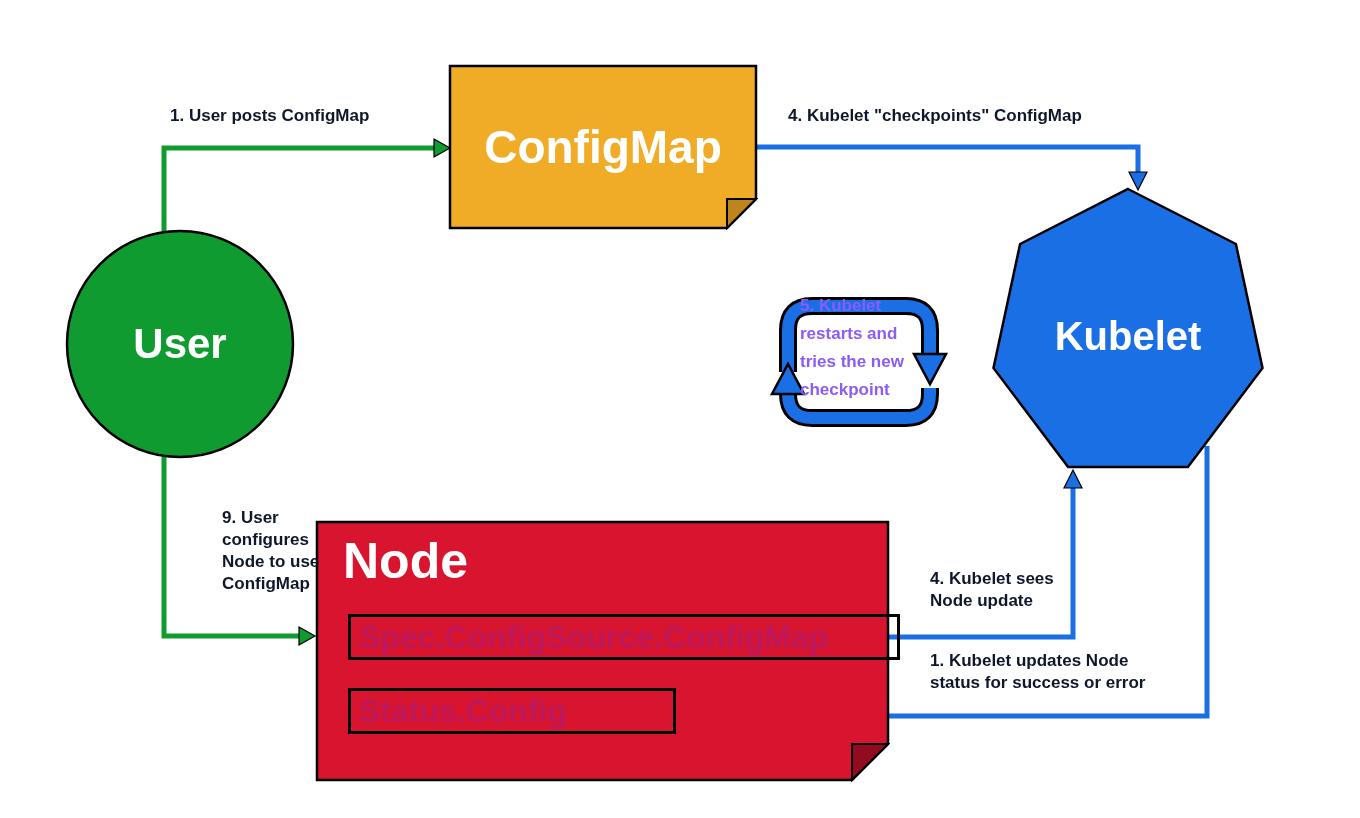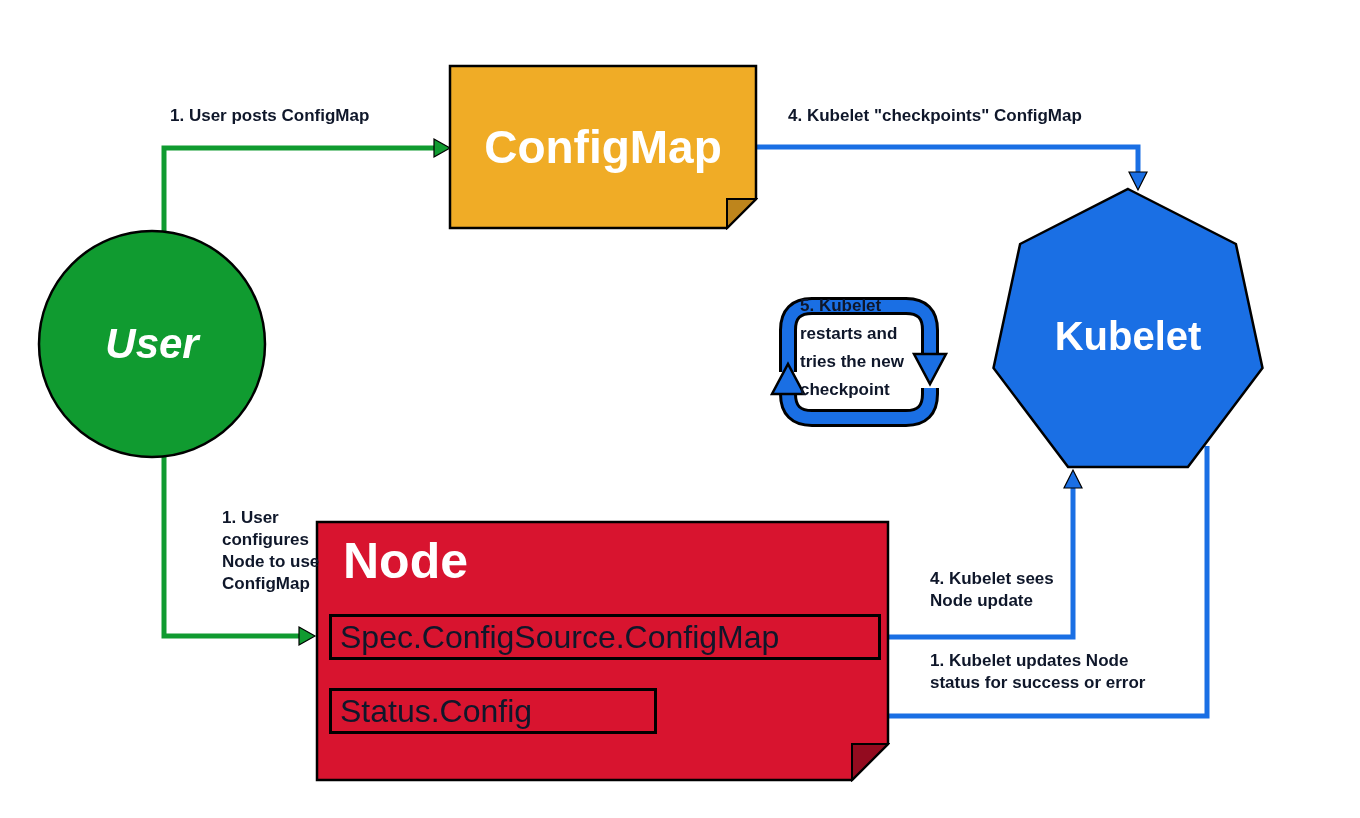--- a/index.html
+++ b/index.html
@@ -31,61 +31,62 @@
   .shape-title {
     position: absolute;
     inset: 0;
     display: flex;
     align-items: center;
     justify-content: center;
     color: #ffffff;
     font-weight: bold;
   }
 
-  .node-user      { left: 36px;  top: 228px; width: 232px; height: 232px; font-style: italic; }
+  .node-user      { left: 64px;  top: 228px; width: 232px; height: 232px; }
   .node-user .shape-title { font-size: 42px; }
 
   .node-configmap { left: 448px; top: 64px;  width: 310px; height: 166px; }
   .node-configmap .shape-title { font-size: 46px; }
 
   .node-kubelet   { left: 988px; top: 186px; width: 280px; height: 300px; }
   .node-kubelet .shape-title { font-size: 40px; }
 
   .node-node      { left: 315px; top: 520px; width: 575px; height: 262px; }
   .node-title {
     position: absolute;
     left: 28px; top: 12px;
     color: #fff; font-weight: bold; font-size: 50px;
   }
   .field-box {
     position: absolute;
     border: 3px solid #000;
     display: flex;
     align-items: center;
     padding-left: 8px;
-    color: #0f172a;
-    font-weight: normal;
+    color: #be185d;
+    font-weight: bold;
     font-size: 32px;
     white-space: nowrap;
     overflow: hidden;
+    margin-left: 19px;
   }
   .spec-box   { left: 14px; top: 94px;  width: 552px; height: 46px; }
   .status-box { left: 14px; top: 168px; width: 328px; height: 46px; }
 
   .restart-loop { left: 760px; top: 276px; width: 200px; height: 172px; }
   .loop-outline { stroke: #000;     stroke-width: 18; fill: none; }
   .loop-blue    { stroke: #1A6FE4;  stroke-width: 12; fill: none; }
   .loop-head    { fill: #1A6FE4; stroke: #000; stroke-width: 2.5; }
   .loop-text {
     position: absolute;
     left: 40px; top: 16px; width: 124px;
     font-weight: bold;
     font-size: 17px;
     line-height: 1.65;
-    color: #0f172a;
+    color: #8b5cf6;
     white-space: pre-line;
   }
 </style>
 </head>
 <body>
 
 <div class="canvas">
 
   <svg class="abs overlay" width="1360" height="818" viewBox="0 0 1360 818">
 
@@ -146,21 +147,21 @@
       <polygon points="154,78 186,78 170,108" class="loop-head"></polygon>
       <polygon points="12,118 44,118 28,88" class="loop-head"></polygon>
     </svg>
     <div class="loop-text">5. Kubelet
 restarts and
 tries the new
 checkpoint</div>
   </div>
 
   <div class="label" style="left:170px; top:105px;">1. User posts ConfigMap</div>
-  <div class="label" style="left:222px; top:507px;">1. User
+  <div class="label" style="left:222px; top:507px;">9. User
 configures
 Node to use
 ConfigMap</div>
   <div class="label" style="left:930px; top:568px;">4. Kubelet sees
 Node update</div>
   <div class="label" style="left:788px; top:105px;">4. Kubelet "checkpoints" ConfigMap</div>
   <div class="label" style="left:930px; top:650px;">1. Kubelet updates Node
 status for success or error</div>
 
 </div>

